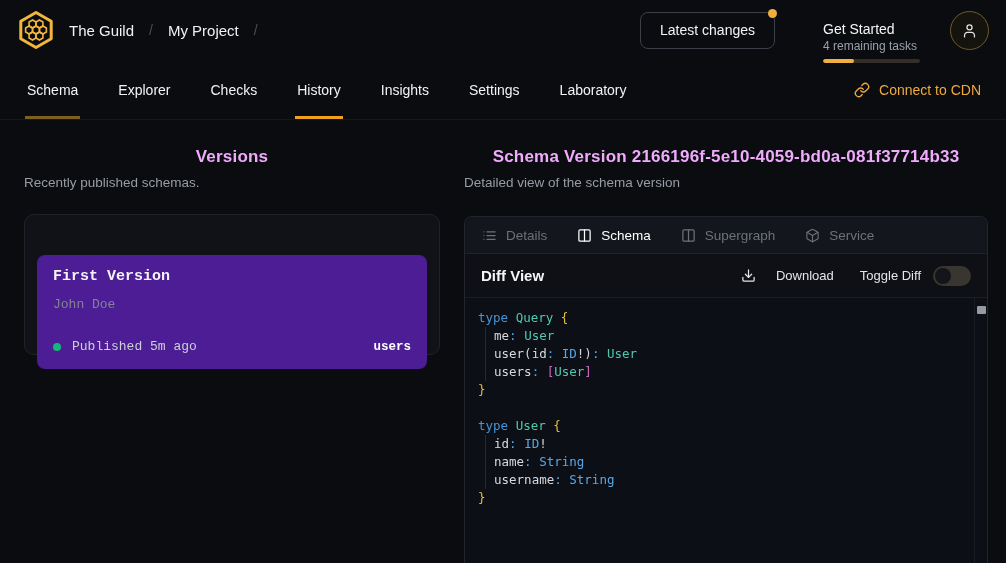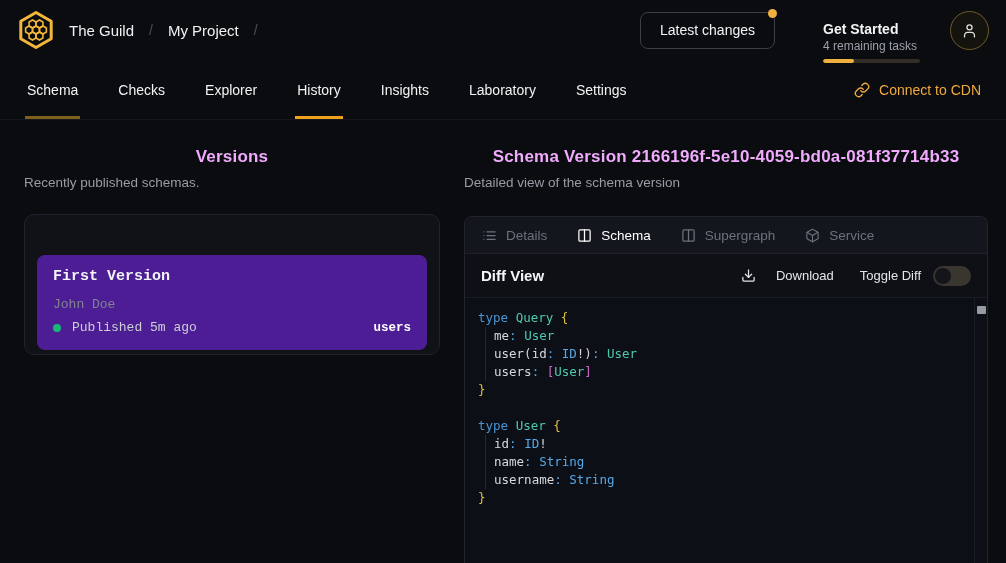--- a/index.html
+++ b/index.html
@@ -24,21 +24,21 @@
     color:#e7e9ec; font-size:14px; font-family:inherit; cursor:pointer;
   }
   .env-select svg { color:#8b9099; }
   .latest-btn {
     position:relative; height:37px; padding:0 19px;
     background:transparent; border:1px solid #3a3f48; border-radius:8px;
     color:#f2f3f5; font-size:14px; font-family:inherit; cursor:pointer;
   }
   .notif-dot { position:absolute; top:-4px; right:-3px; width:9px; height:9px; border-radius:50%; }
   .get-started { margin-left:48px; width:97px; cursor:pointer; }
-  .gs-title { font-size:14px; font-weight:700; color:#f4f5f7;margin-top:24px; }
+  .gs-title { font-size:14px; font-weight:400; color:#f4f5f7;margin-top:24px; }
   .gs-sub { font-size:12px; color:#9aa0aa; margin-top:2px; }
   .gs-bar { margin-top:6px; height:4px; border-radius:2px; background:#332f28; overflow:hidden; }
   .gs-fill { height:100%; border-radius:2px; }
   .avatar {
     margin-left:30px; width:39px; height:39px; border-radius:50%;
     background:#15130e; border:1px solid #6f5b28; color:#dfe1e5;
     display:flex; align-items:center; justify-content:center; cursor:pointer;
   }
 
   
@@ -57,21 +57,21 @@
 
   
   .left { width:416px; flex:none; }
   .versions-card {
     margin-top:24px; border:1px solid #1f222a; background:#101218;
     border-radius:10px; padding:40px 12px 12px 12px; height:141px;
   }
   .version-item { background:#4c1d95; border-radius:8px; padding:13px 16px 15px 16px; cursor:pointer;font-family:Liberation Mono, monospace; }
   .vi-name { font-size:15px; font-weight:600; color:#f3f4f6; }
   .vi-author { margin-top:12px; font-size:13px; color:#82868f; }
-  .vi-row { margin-top:8px; display:flex; align-items:center; }
+  .vi-row { margin-top:27px; display:flex; align-items:center; }
   .dot { width:8px; height:8px; border-radius:50%; margin-right:11px; }
   .vi-status { font-size:13px; color:#cdd0d5; }
   .vi-service { margin-left:auto; font-size:12.5px; font-weight:700; color:#ffffff; }
 
   
   .right { flex:1; display:flex; flex-direction:column; min-width:0; }
   .panel {
     margin-top:26px; flex:1; display:flex; flex-direction:column; min-height:0;
     border:1px solid #22252d; border-bottom:none; border-radius:8px 8px 0 0; overflow:hidden;
   }
@@ -140,26 +140,26 @@
       <svg width="17" height="17" viewBox="0 0 24 24" fill="none" stroke="currentColor" stroke-width="1.8" stroke-linecap="round" stroke-linejoin="round">
         <path d="M19 21v-2a4.2 4.2 0 0 0-4-4.4H9A4.2 4.2 0 0 0 5 19v2"></path>
           <circle cx="12" cy="7.5" r="3.6"></circle>
       </svg>
     </button>
   </header>
 
   <nav class="navbar">
     <div class="nav-tabs">
         <div class="nav-tab" style="border-bottom-color: rgb(125, 96, 28);">Schema</div>
+        <div class="nav-tab">Explorer</div>
         <div class="nav-tab">Checks</div>
-        <div class="nav-tab">Explorer</div>
         <div class="nav-tab" style="border-bottom-color: rgb(240, 161, 28);">History</div>
         <div class="nav-tab">Insights</div>
+        <div class="nav-tab">Settings</div>
         <div class="nav-tab">Laboratory</div>
-        <div class="nav-tab">Settings</div>
       </div>
     <a class="cdn-link" style="color: rgb(241, 169, 61);">
       <svg width="16" height="16" viewBox="0 0 24 24" fill="none" stroke="currentColor" stroke-width="2" stroke-linecap="round" stroke-linejoin="round">
         <path d="M10 13a5 5 0 0 0 7.54.54l3-3a5 5 0 0 0-7.07-7.07l-1.72 1.71"></path>
         <path d="M14 11a5 5 0 0 0-7.54-.54l-3 3a5 5 0 0 0 7.07 7.07l1.71-1.71"></path>
       </svg>
       <span>Connect to CDN</span>
     </a>
   </nav>
 

